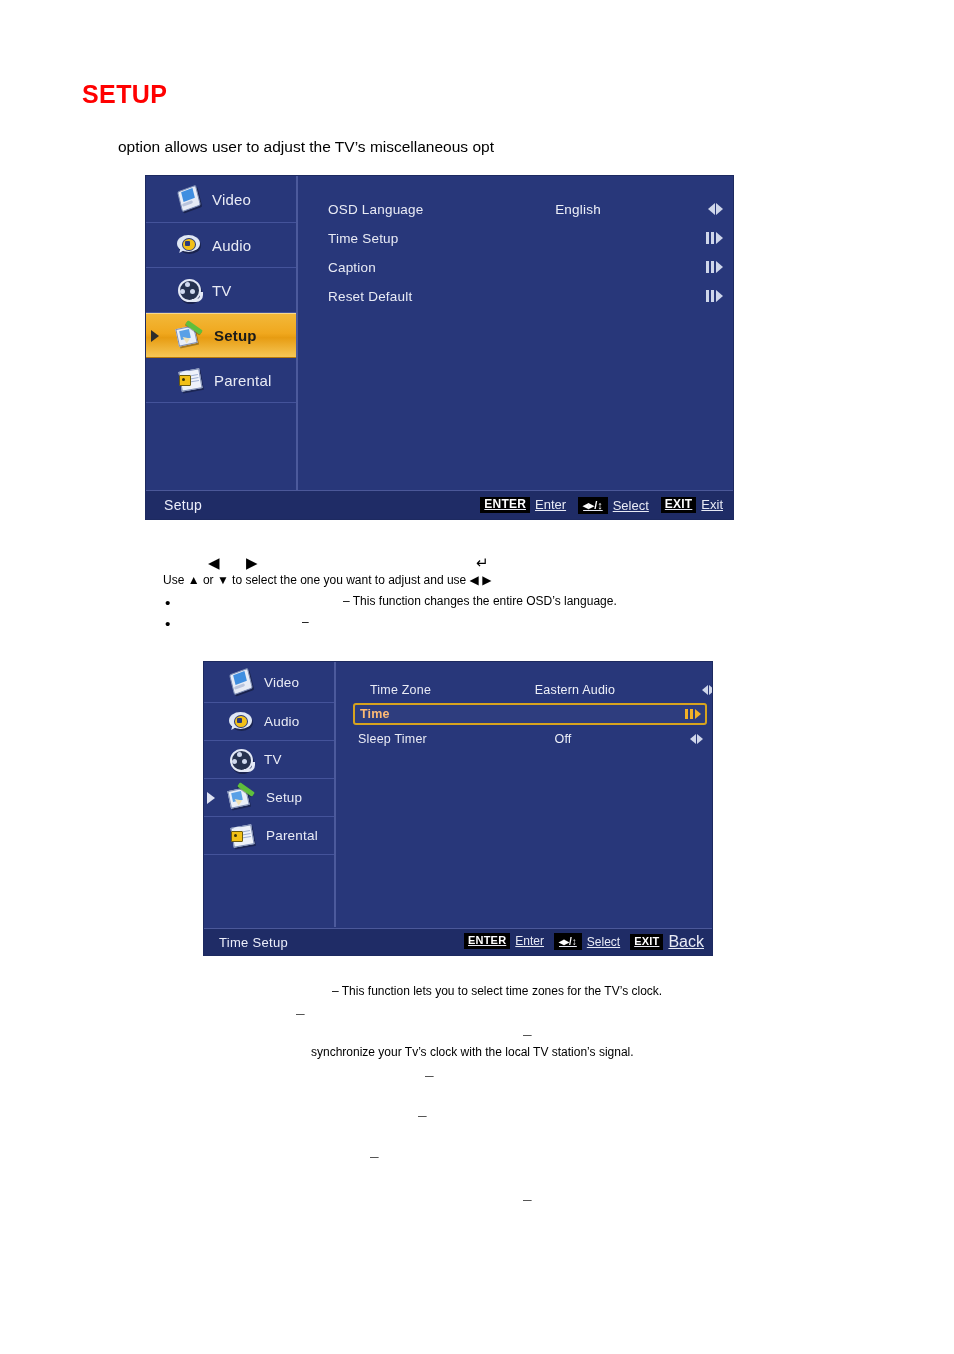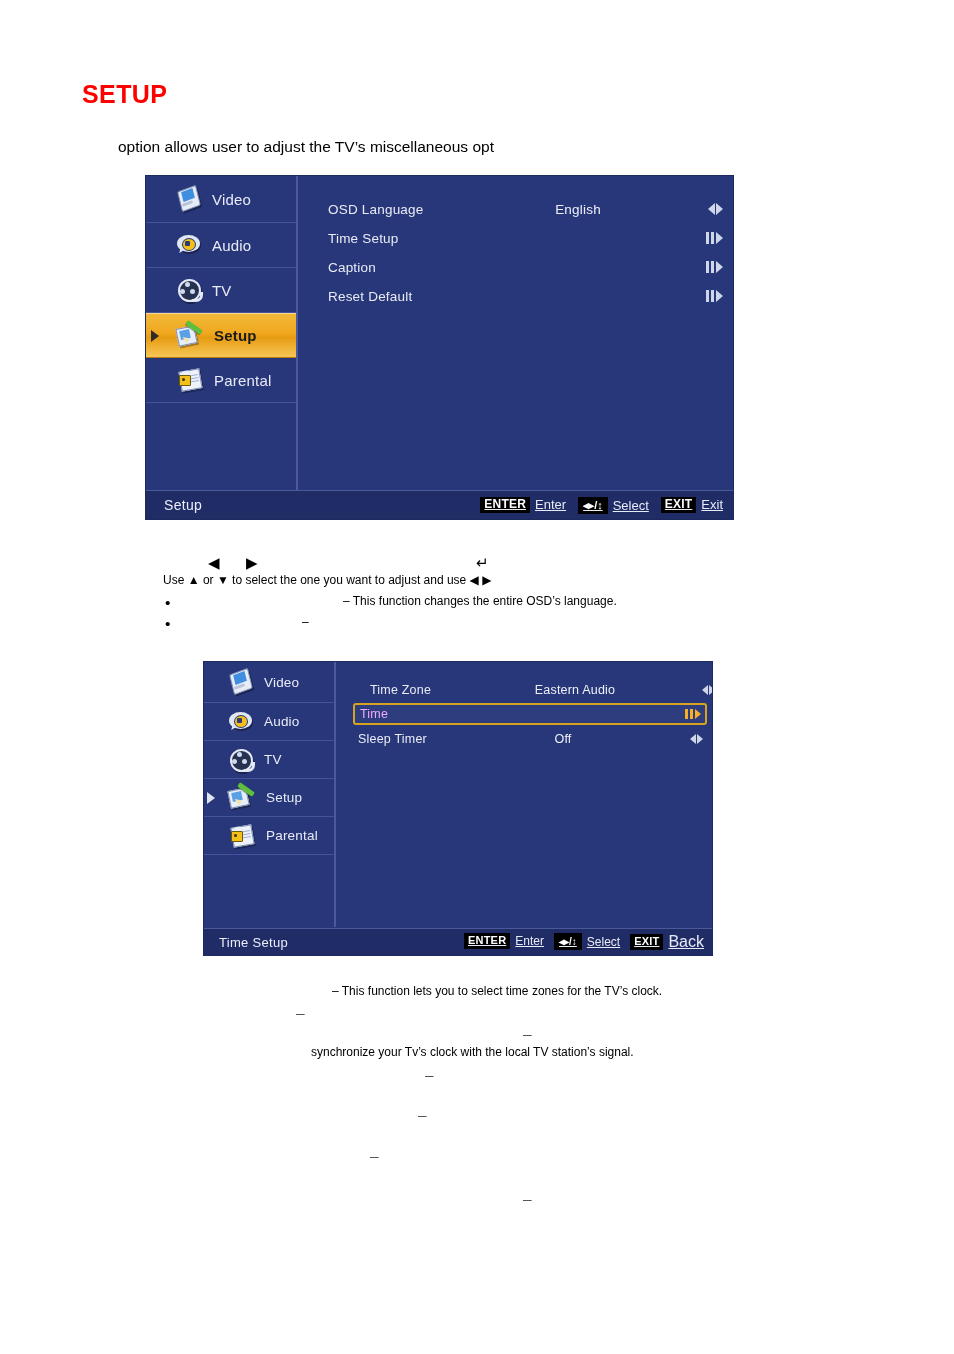--- a/index.html
+++ b/index.html
@@ -279,21 +279,21 @@
     position: absolute;
     display: flex;
     align-items: center;
   }
 
   .opt-row.hl {
     border: 2px solid #d7a31f;
     border-radius: 3px;
     background: rgba(255,255,255,0.03);
   }
-  .opt-row.hl .opt-name { color: #f0abfc; }
+  .opt-row.hl .opt-name { color: #fdba74; font-weight: bold; }
 
   
   .arr-lr { display: flex; align-items: center; gap: 1px; }
   .tri-l {
     width: 0; height: 0;
     border-right: 7px solid #cfd6ea;
     border-top: 6px solid transparent;
     border-bottom: 6px solid transparent;
   }
   .tri-r {

